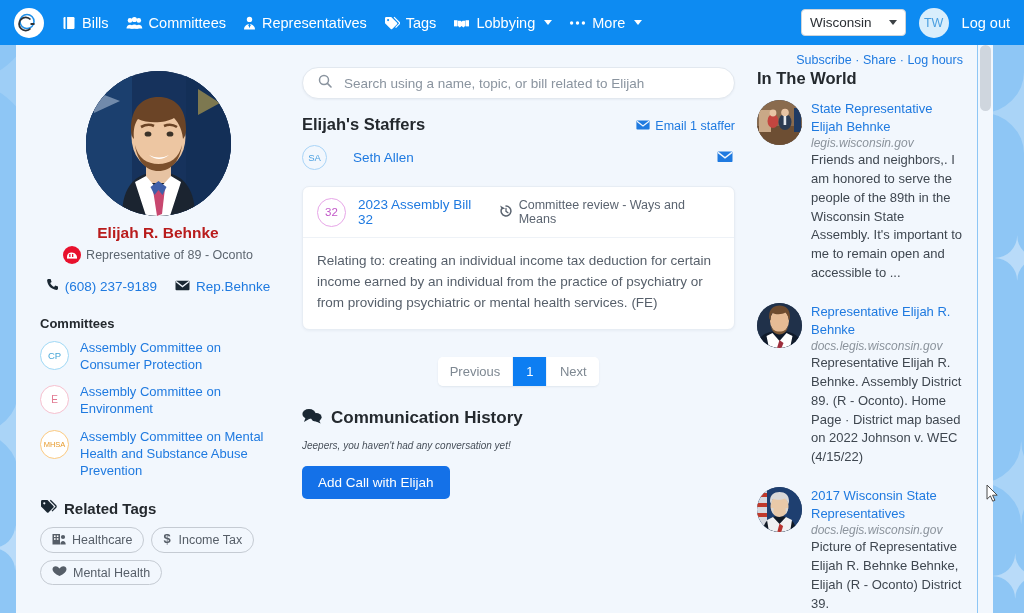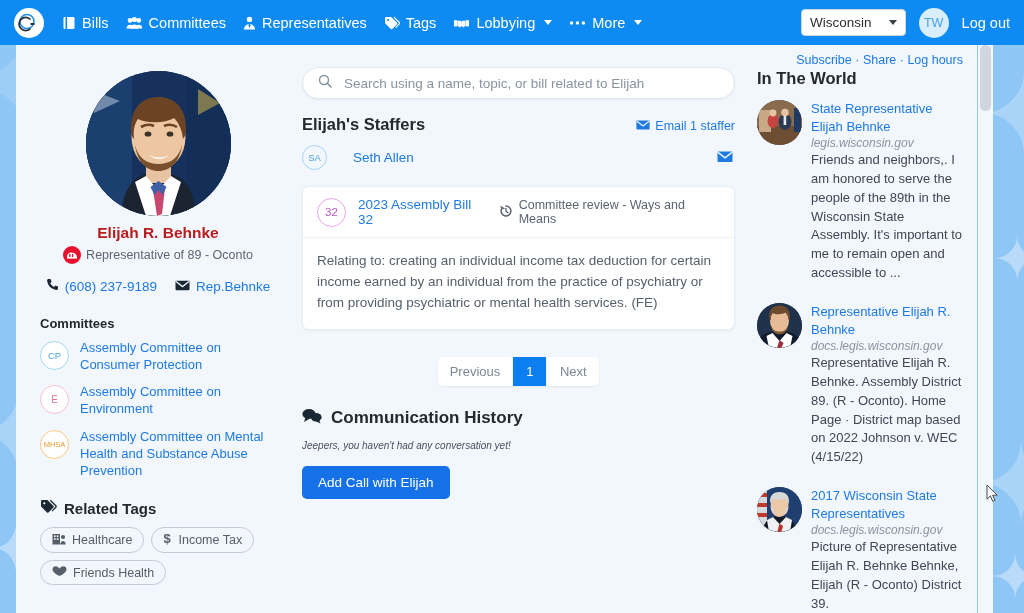--- a/index.html
+++ b/index.html
@@ -472,21 +472,21 @@
                 </svg>
           </span>
           <span>Income Tax</span>
         </span>
         <span class="tag">
           <span>
             <svg width="15" height="12" viewBox="0 0 15 12">
                   <path d="M7.5 11 C3 9 0.5 6.5 0.5 4.2 0.5 2.4 2 1.2 3.7 1.2 c1.4 0 2.4.7 3.8 2.3 1.4-1.6 2.4-2.3 3.8-2.3 1.7 0 3.2 1.2 3.2 3 0 2.3-2.5 4.8-7 6.8z" fill="#565e68"></path>
                 </svg>
           </span>
-          <span>Friends Health</span>
+          <span>Mental Health</span>
         </span>
       </div>
     </div>
   </div>
 
   <div class="col-mid">
 
     <div class="search-box">
       <span>
         <svg width="14" height="14" viewBox="0 0 14 14">

